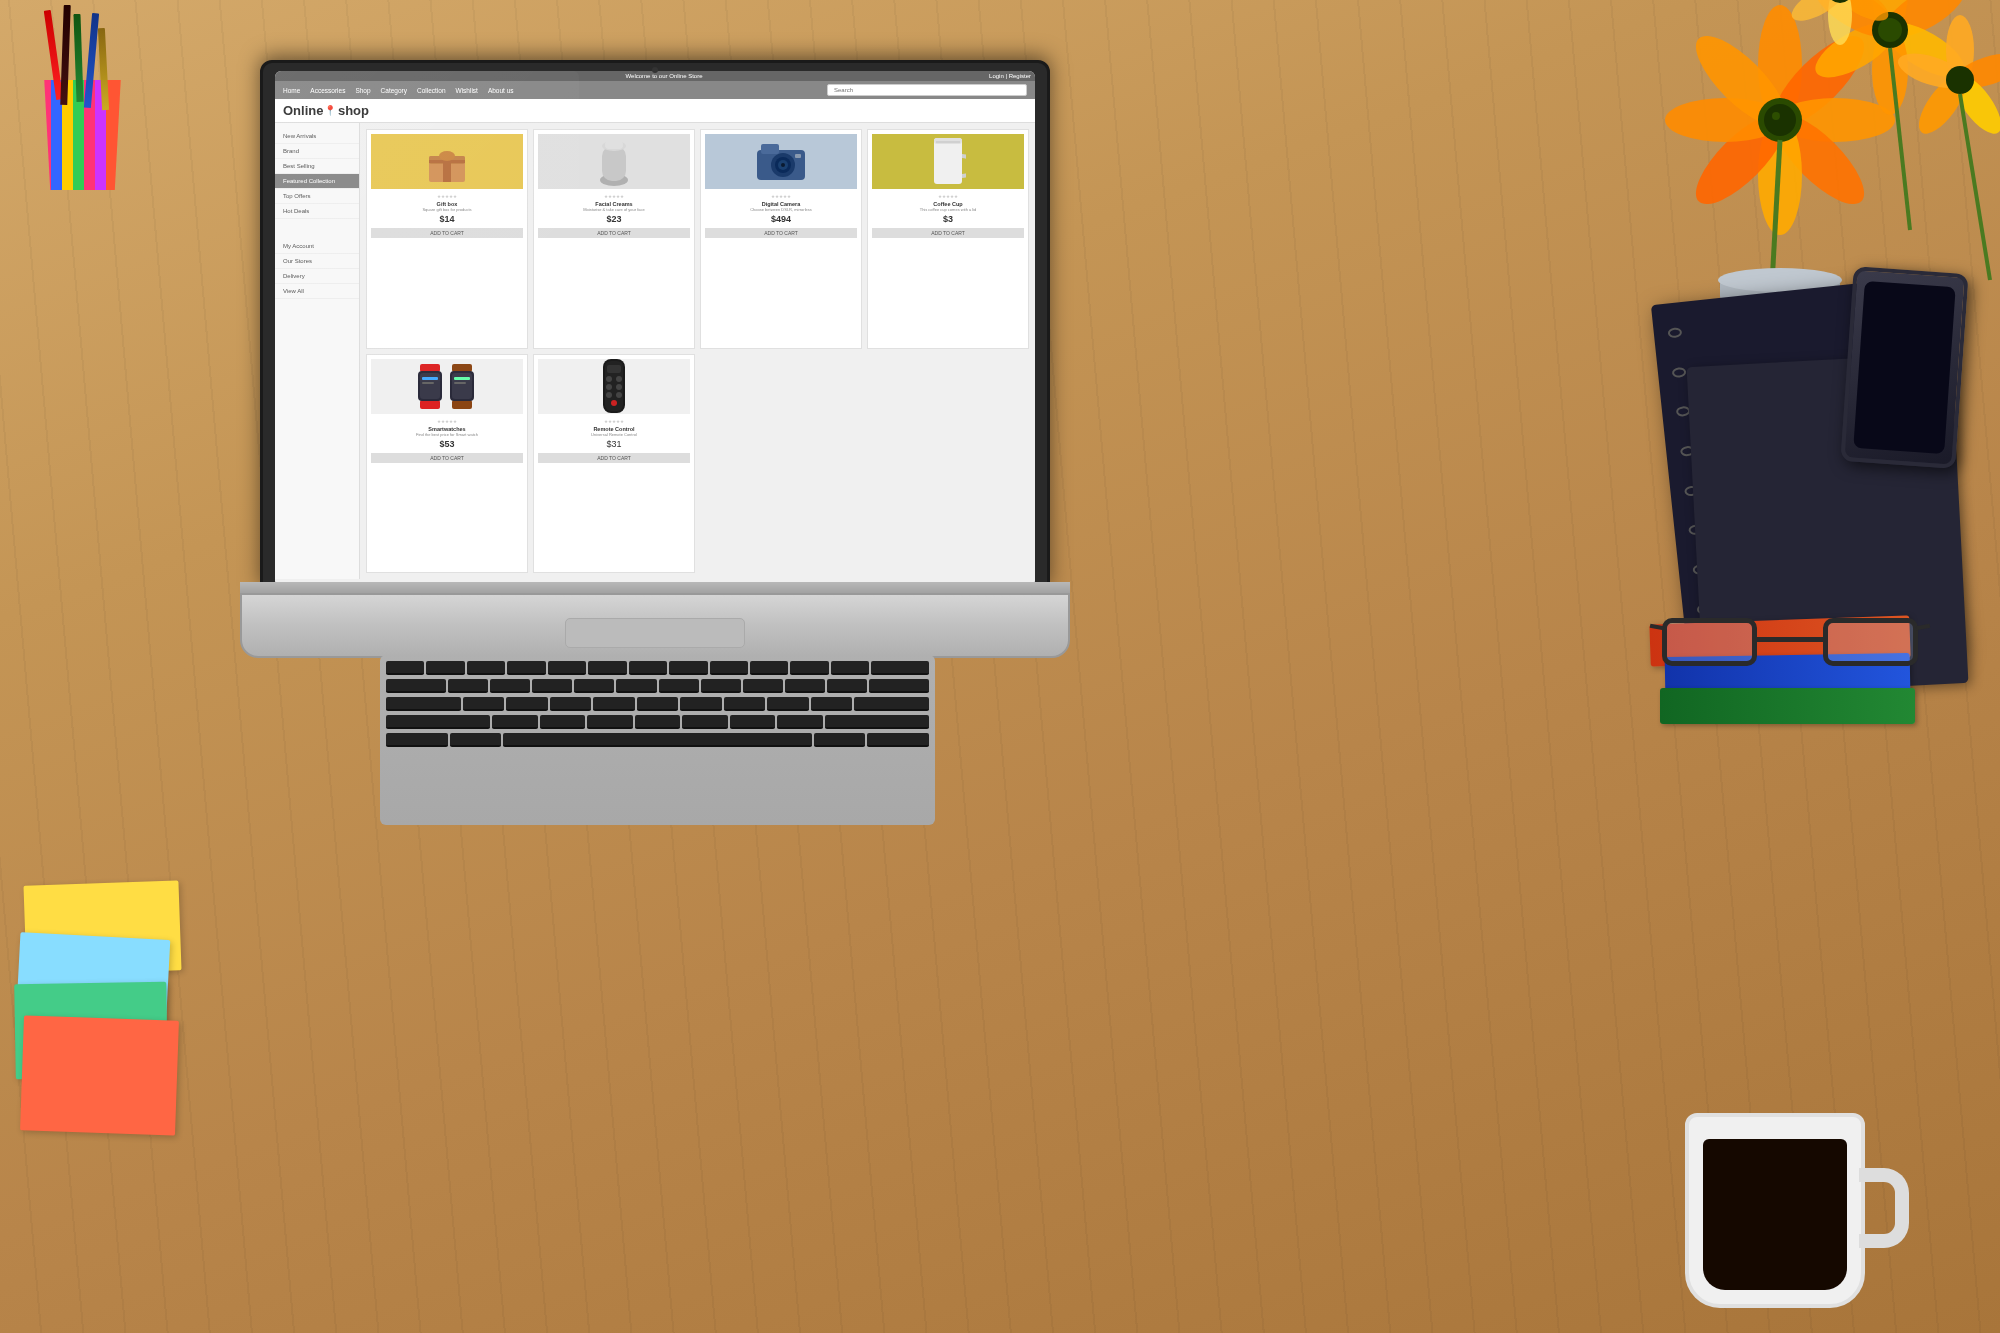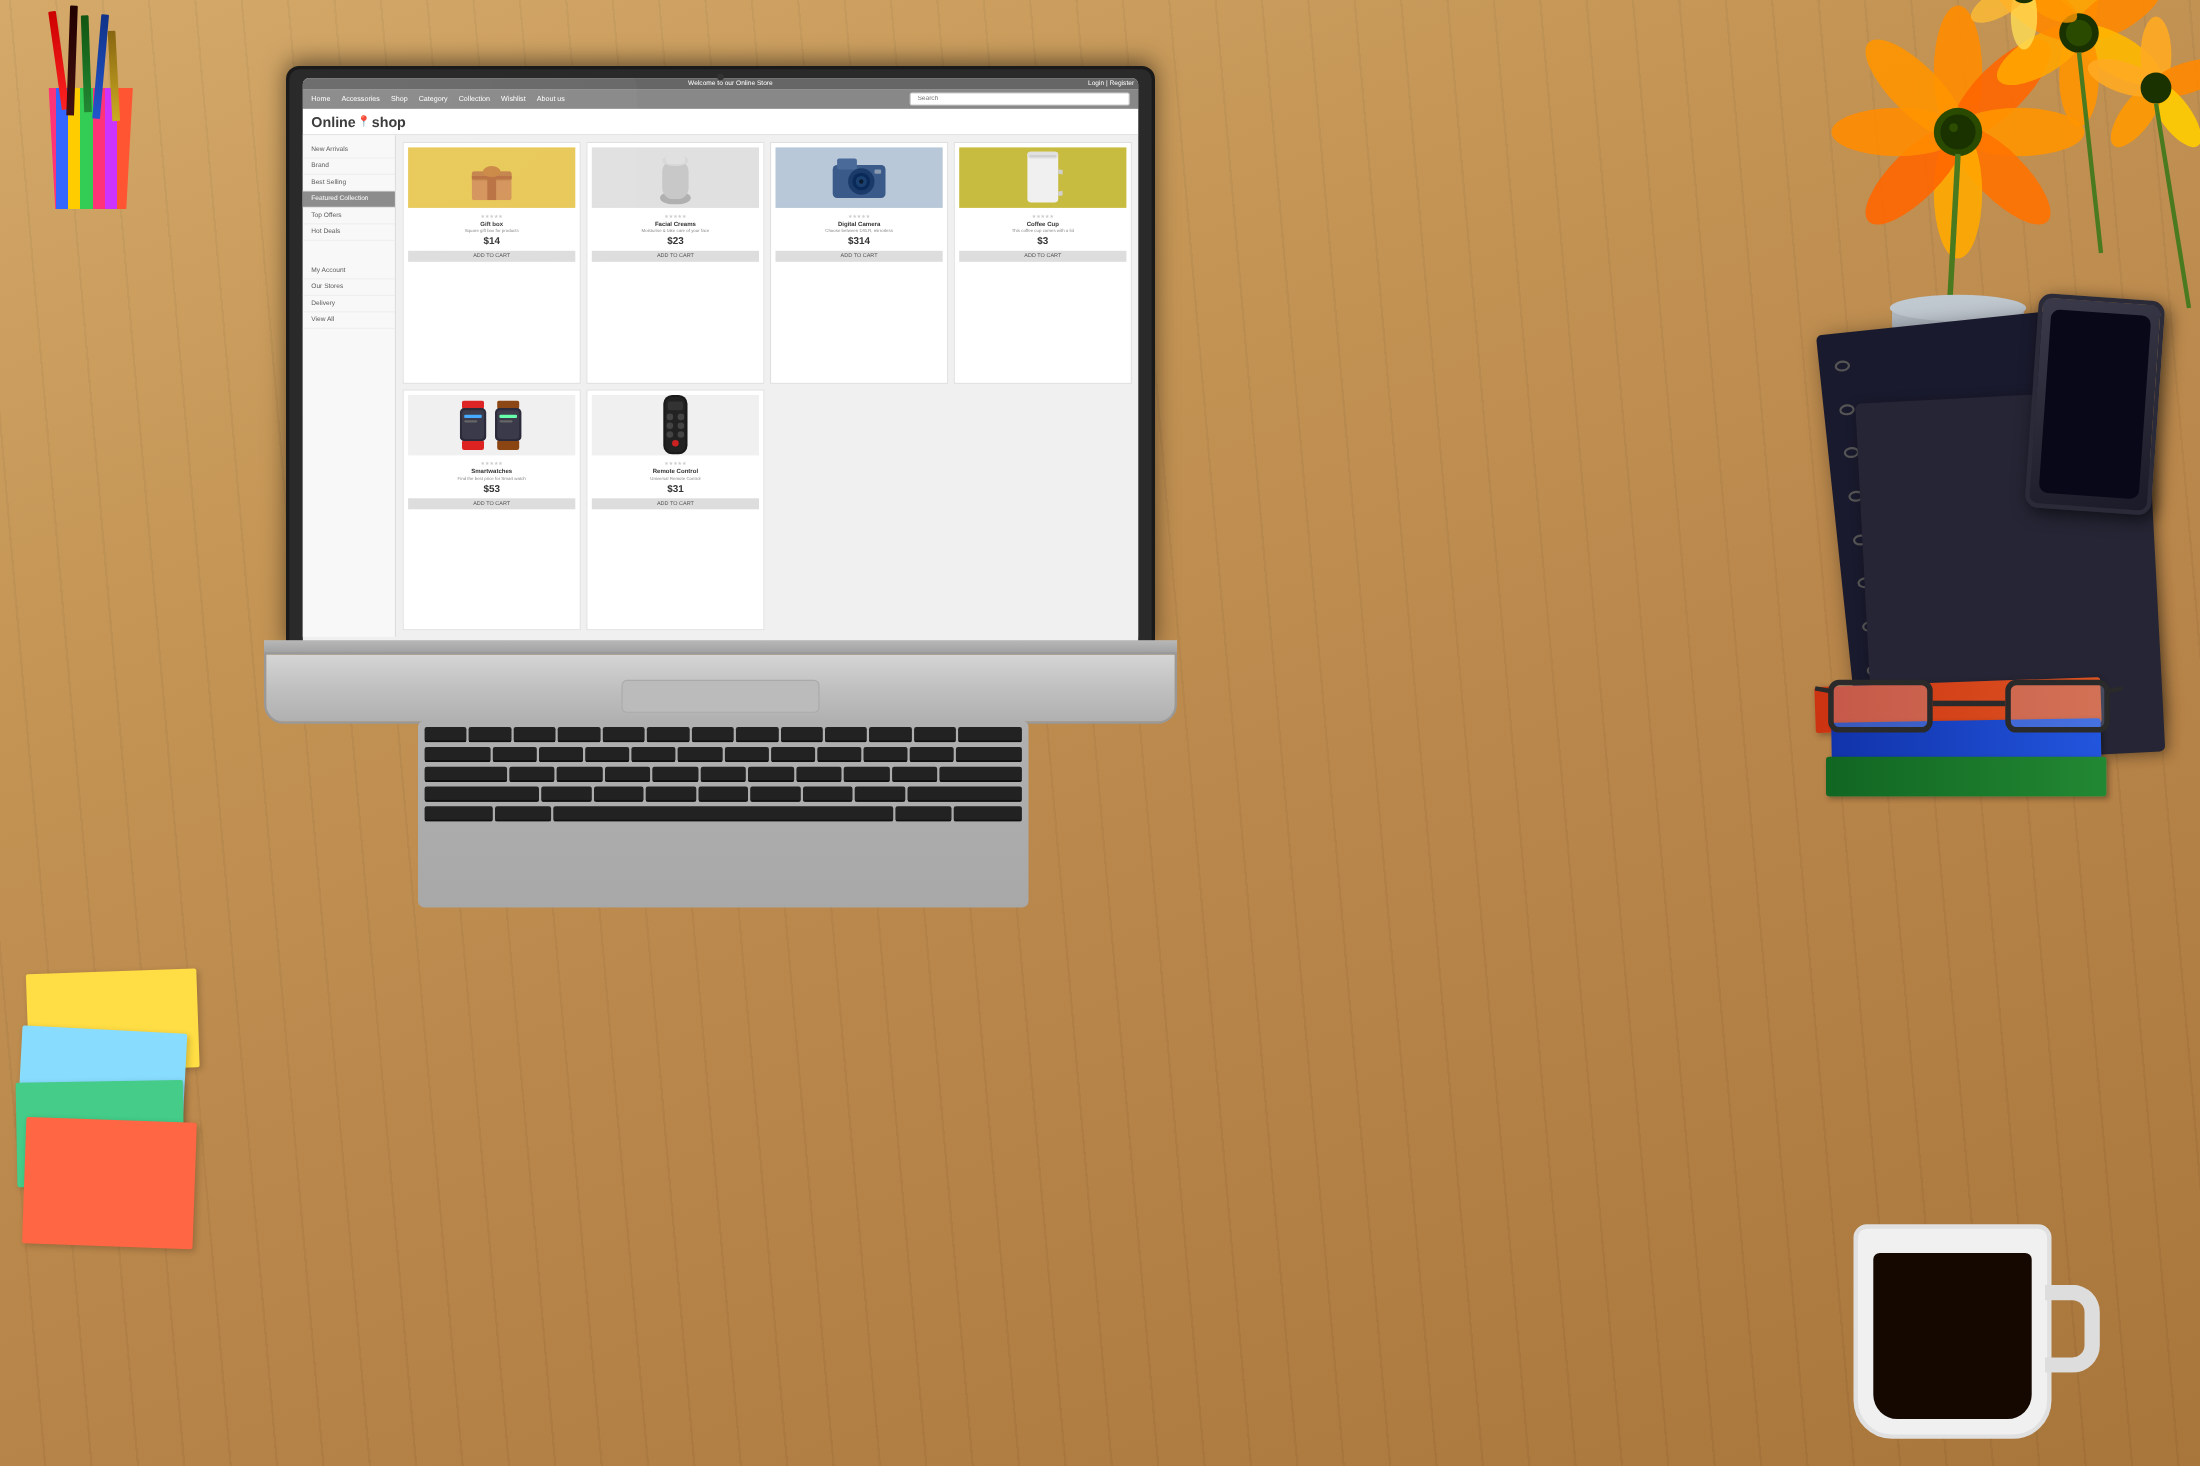--- a/index.html
+++ b/index.html
@@ -488,21 +488,21 @@
                     <circle cx="28" cy="23" r="12" fill="#1a3a6a"></circle>
                     <circle cx="28" cy="23" r="8" fill="#0a2a5a"></circle>
                     <circle cx="28" cy="23" r="5" fill="#1a4070"></circle>
                     <circle cx="28" cy="23" r="2" fill="#0a1a30"></circle>
                     <rect x="40" y="12" width="6" height="4" fill="#8a9ab0" rx="1"></rect>
                   </svg>
                 </div>
                 <div style="font-size:4.5px;color:#ccc;margin:2px 0;">★★★★★</div>
                 <div style="font-size:5.5px;font-weight:bold;color:#333;">Digital Camera</div>
                 <div style="font-size:4px;color:#888;text-align:center;line-height:1.3;">Choose between DSLR, mirrorless</div>
-                <div style="font-size:9px;font-weight:bold;color:#333;margin:2px 0;">$314</div>
+                <div style="font-size:9px;font-weight:bold;color:#333;margin:2px 0;">$494</div>
                 <button class="add-to-cart-btn">ADD TO CART</button>
               </div>
 
               <div class="product-card">
                 <div class="product-image" style="background:#c8bc40;">
                   <svg width="36" height="52" viewBox="0 0 36 52">
                     <rect x="4" y="2" width="28" height="46" fill="#f0f0f0" rx="3"></rect>
                     <rect x="4" y="2" width="28" height="6" fill="#e0e0e0" rx="3"></rect>
                     <rect x="6" y="5" width="24" height="2" fill="#d0d0d0"></rect>
                     <path d="M32 20 Q42 20 42 30 Q42 40 32 40" fill="none" stroke="#d0d0d0" stroke-width="4"></path>
@@ -552,21 +552,21 @@
                     <circle cx="10" cy="30" r="3" fill="#444"></circle>
                     <circle cx="20" cy="30" r="3" fill="#444"></circle>
                     <circle cx="10" cy="38" r="3" fill="#444"></circle>
                     <circle cx="20" cy="38" r="3" fill="#444"></circle>
                     <circle cx="15" cy="46" r="3" fill="#cc2222"></circle>
                   </svg>
                 </div>
                 <div style="font-size:4.5px;color:#ccc;margin:2px 0;">★★★★★</div>
                 <div style="font-size:5.5px;font-weight:bold;color:#333;">Remote Control</div>
                 <div style="font-size:4px;color:#888;text-align:center;line-height:1.3;">Universal Remote Control</div>
-                <div style="font-size:9px;font-weight:bold;color:#333;margin:2px 0;">$31</div>
+                <div style="font-size:9px;font-weight:normal;color:#333;margin:2px 0;">$31</div>
                 <button class="add-to-cart-btn">ADD TO CART</button>
               </div>
 
 
             </div>
           </div>
         </div>
 
         <div class="screen-glare"></div>
 

